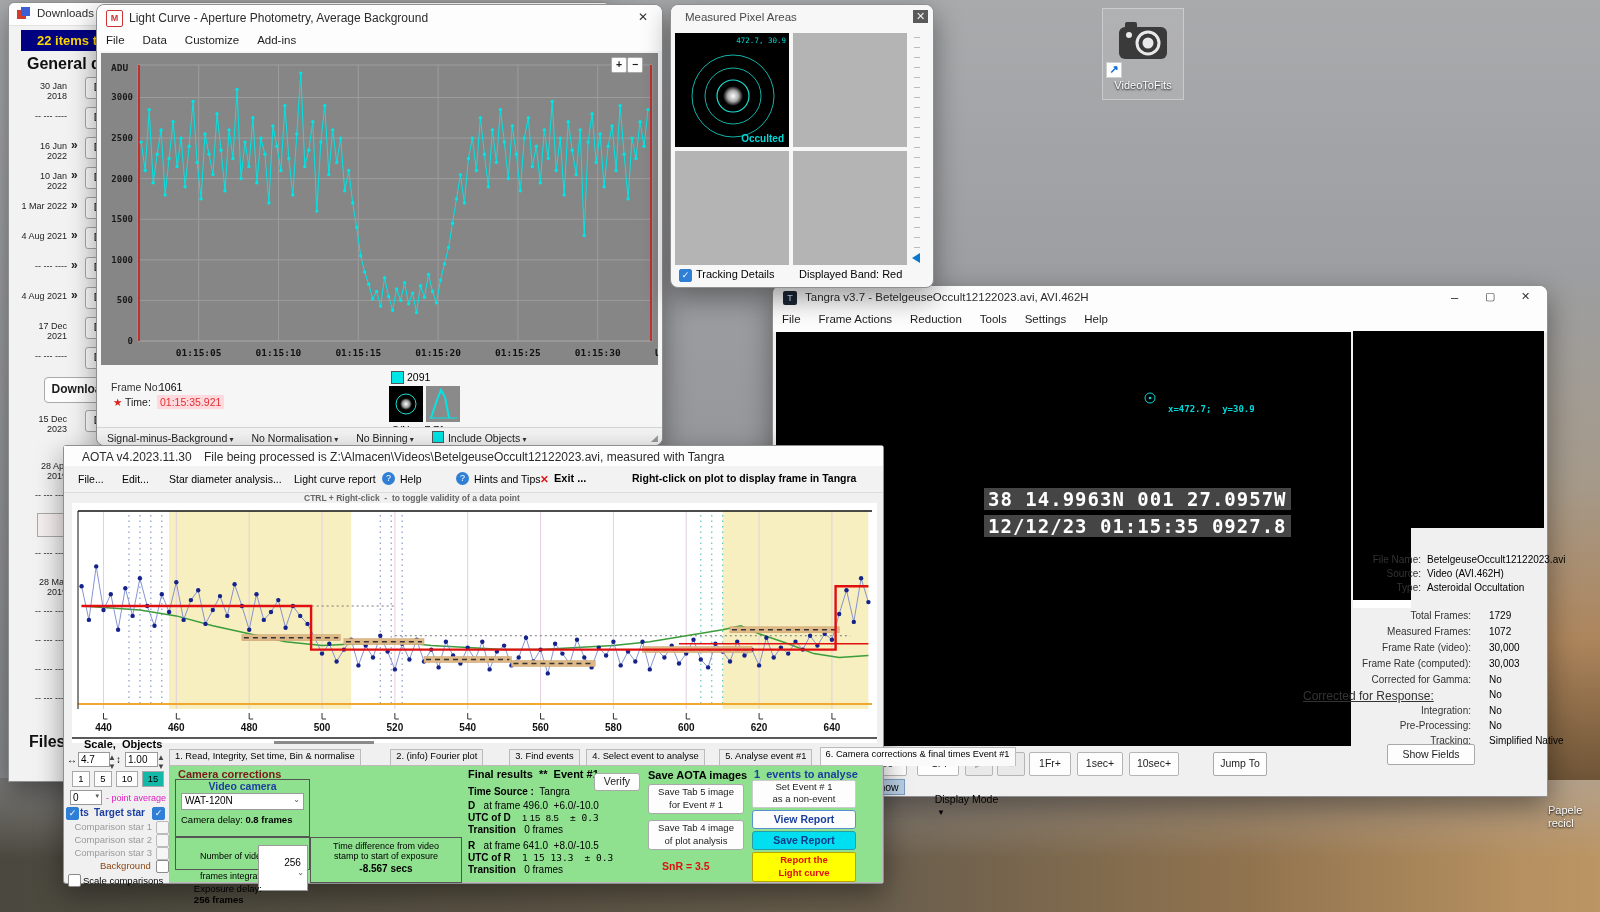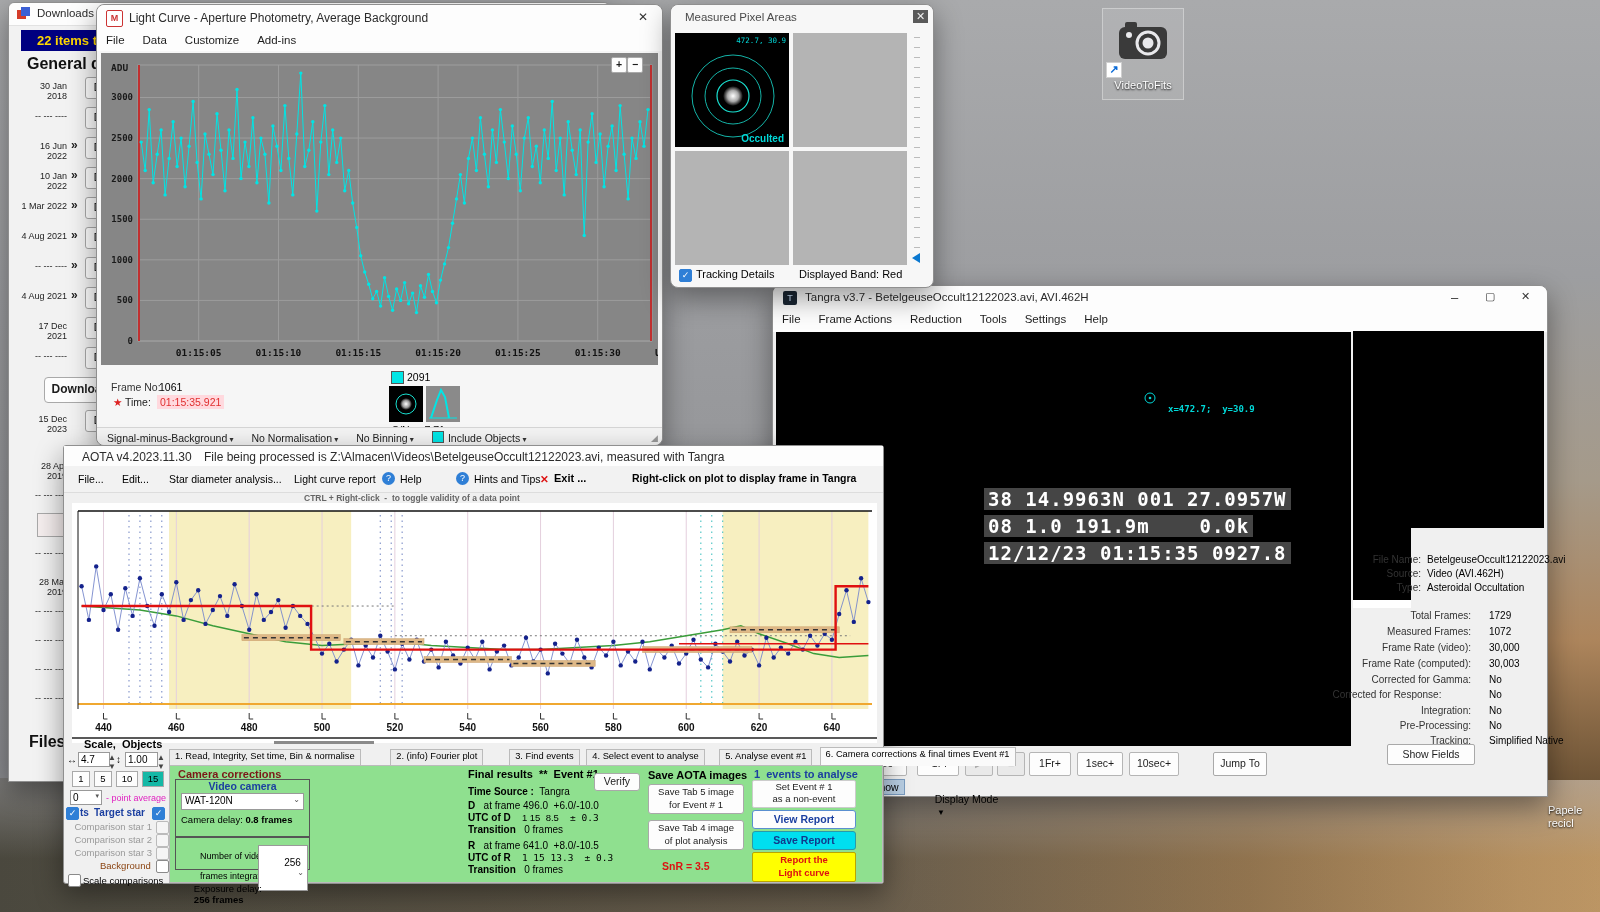--- a/index.html
+++ b/index.html
@@ -130,21 +130,20 @@
   <div class="menubar" id="tangra-menus" style="top:24px;height:22px;"><span>File</span><span>Frame Actions</span><span>Reduction</span><span>Tools</span><span>Settings</span><span>Help</span></div>
 
   <div style="position:absolute;left:3px;top:46px;width:575px;height:414px;background:#000;">
     <svg style="position:absolute;left:366px;top:58px;" width="16" height="16">
       <circle cx="8" cy="8" r="5" fill="none" stroke="#00d8d8" stroke-width="1"></circle>
         <circle cx="8" cy="8" r="1.3" fill="#00d8d8"></circle>
     </svg>
     <div class="lbl" style="left:392px;top:72px;color:#00d8d8;font-family:'DejaVu Sans Mono',monospace;font-size:9px;font-weight:bold;">x=472.7;  y=30.9</div>
     <div id="tangra-osd" style="position:absolute;left:208px;top:156px;">
         <div style="display: table; white-space: pre; margin-bottom: 5px; color: rgb(255, 255, 255); background: rgba(125, 125, 125, 0.55); padding: 0px 4px; font-family: &quot;DejaVu Sans Mono&quot;, monospace; font-weight: bold; font-size: 19px; letter-spacing: 1px;">38 14.9963N 001 27.0957W</div>
-        <div style="display: table; white-space: pre; margin-bottom: 5px; color: rgb(255, 255, 255); background: rgba(125, 125, 125, 0.55); padding: 0px 4px; font-family: &quot;DejaVu Sans Mono&quot;, monospace; font-weight: bold; font-size: 19px; letter-spacing: 1px;">08 1.0 191.9m    0.0k</div>
         <div style="display: table; white-space: pre; margin-bottom: 5px; color: rgb(255, 255, 255); background: rgba(125, 125, 125, 0.55); padding: 0px 4px; font-family: &quot;DejaVu Sans Mono&quot;, monospace; font-weight: bold; font-size: 19px; letter-spacing: 1px;">12/12/23 01:15:35 0927.8</div>
       </div>
   </div>
 
   <div style="position:absolute;left:580px;top:45px;width:191px;height:197px;background:#000;"></div>
   <div style="position:absolute;left:580px;top:242px;width:58px;height:72px;background:#000;"></div>
   <div style="position:absolute;left:580px;top:314px;width:58px;height:8px;background:#fff;"></div>
   <div id="tangra-info">
       <div style="position: absolute; left: 510px; top: 268px; width: 138px; text-align: right; font-size: 10px; color: rgb(51, 51, 51);">File Name:</div>
       <div style="position: absolute; left: 654px; top: 268px; font-size: 10px; color: rgb(0, 0, 0); white-space: nowrap;">BetelgeuseOccult12122023.avi</div>
@@ -155,21 +154,21 @@
       <div style="position: absolute; left: 530px; top: 324px; width: 168px; text-align: right; font-size: 10px; color: rgb(51, 51, 51);">Total Frames:</div>
       <div style="position: absolute; left: 716px; top: 324px; font-size: 10px; color: rgb(0, 0, 0); white-space: nowrap;">1729</div>
       <div style="position: absolute; left: 530px; top: 340px; width: 168px; text-align: right; font-size: 10px; color: rgb(51, 51, 51);">Measured Frames:</div>
       <div style="position: absolute; left: 716px; top: 340px; font-size: 10px; color: rgb(0, 0, 0); white-space: nowrap;">1072</div>
       <div style="position: absolute; left: 530px; top: 356px; width: 168px; text-align: right; font-size: 10px; color: rgb(51, 51, 51);">Frame Rate (video):</div>
       <div style="position: absolute; left: 716px; top: 356px; font-size: 10px; color: rgb(0, 0, 0); white-space: nowrap;">30,000</div>
       <div style="position: absolute; left: 530px; top: 372px; width: 168px; text-align: right; font-size: 10px; color: rgb(51, 51, 51);">Frame Rate (computed):</div>
       <div style="position: absolute; left: 716px; top: 372px; font-size: 10px; color: rgb(0, 0, 0); white-space: nowrap;">30,003</div>
       <div style="position: absolute; left: 530px; top: 388px; width: 168px; text-align: right; font-size: 10px; color: rgb(51, 51, 51);">Corrected for Gamma:</div>
       <div style="position: absolute; left: 716px; top: 388px; font-size: 10px; color: rgb(0, 0, 0); white-space: nowrap;">No</div>
-      <div style="position: absolute; left: 530px; top: 403px; width: 168px; text-align: center; font-size: 10px; color: rgb(51, 51, 51);">Corrected for Response:</div>
+      <div style="position: absolute; left: 530px; top: 403px; width: 168px; text-align: left; font-size: 12px; color: rgb(51, 51, 51); text-decoration: underline;">Corrected for Response:</div>
       <div style="position: absolute; left: 716px; top: 403px; font-size: 10px; color: rgb(0, 0, 0); white-space: nowrap;">No</div>
       <div style="position: absolute; left: 530px; top: 419px; width: 168px; text-align: right; font-size: 10px; color: rgb(51, 51, 51);">Integration:</div>
       <div style="position: absolute; left: 716px; top: 419px; font-size: 10px; color: rgb(0, 0, 0); white-space: nowrap;">No</div>
       <div style="position: absolute; left: 530px; top: 434px; width: 168px; text-align: right; font-size: 10px; color: rgb(51, 51, 51);">Pre-Processing:</div>
       <div style="position: absolute; left: 716px; top: 434px; font-size: 10px; color: rgb(0, 0, 0); white-space: nowrap;">No</div>
       <div style="position: absolute; left: 530px; top: 449px; width: 168px; text-align: right; font-size: 10px; color: rgb(51, 51, 51);">Tracking:</div>
       <div style="position: absolute; left: 716px; top: 449px; font-size: 10px; color: rgb(0, 0, 0); white-space: nowrap;">Simplified Native</div>
     </div>
   <div class="btn" style="left:614px;top:458px;width:86px;height:19px;line-height:18px;">Show Fields</div>
 
@@ -696,20 +695,25 @@
       <div class="lbl" style="left:82px;top:7px;width:42px;background:#fff;border:1px solid #999;font-size:10px;padding:0 3px;">
         <span>256</span>
         <span style="float:right;color:#555;font-size:8px;">⌄</span>
       </div>
     </div>
     <div class="lbl" style="left:8px;top:106px;font-size:9.5px;">
       <span>Exposure delay:</span>
       <b>256 frames</b>
     </div>
 
+    <div style="position:absolute;left:140px;top:71px;width:150px;height:44px;border:1px solid #555;text-align:center;">
+      <div style="font-size:9px;margin-top:3px;">Time difference from video</div>
+      <div style="font-size:9px;">stamp to start of exposure</div>
+      <div style="font-size:10px;font-weight:bold;margin-top:2px;">-8.567 secs</div>
+    </div>
 
     <span class="lbl" style="left:298px;top:2px;font-weight:bold;font-size:11px;">Final results  **  Event #1</span>
     <div class="btn" style="left:424px;top:7px;width:44px;height:16px;line-height:15px;border-radius:3px;">Verify</div>
     <div class="lbl" style="left:298px;top:20px;font-size:10px;"><b>Time Source :</b>  <span>Tangra</span></div>
     <div class="lbl" style="left:298px;top:34px;font-size:10px;"><b>D</b>   <span>at frame 496.0  +6.0/-10.0</span></div>
     <div class="lbl" style="left:298px;top:46px;font-size:10px;"><b>UTC of D</b>    <span style="font-family:Liberation Sans, sans-serif;font-size:9.5px;">1 15  8.5</span>    <span style="font-family:'DejaVu Sans Mono',monospace;font-size:9.5px;">± 0.3</span></div>
     <div class="lbl" style="left:298px;top:58px;font-size:10px;"><b>Transition</b>   <span>0 frames</span></div>
     <div class="lbl" style="left:298px;top:74px;font-size:10px;"><b>R</b>   <span>at frame 641.0  +8.0/-10.5</span></div>
     <div class="lbl" style="left:298px;top:86px;font-size:10px;"><b>UTC of R</b>    <span style="font-family:'DejaVu Sans Mono',monospace;font-size:9.5px;">1 15 13.3</span>    <span style="font-family:'DejaVu Sans Mono',monospace;font-size:9.5px;">± 0.3</span></div>
     <div class="lbl" style="left:298px;top:98px;font-size:10px;"><b>Transition</b>   <span>0 frames</span></div>

